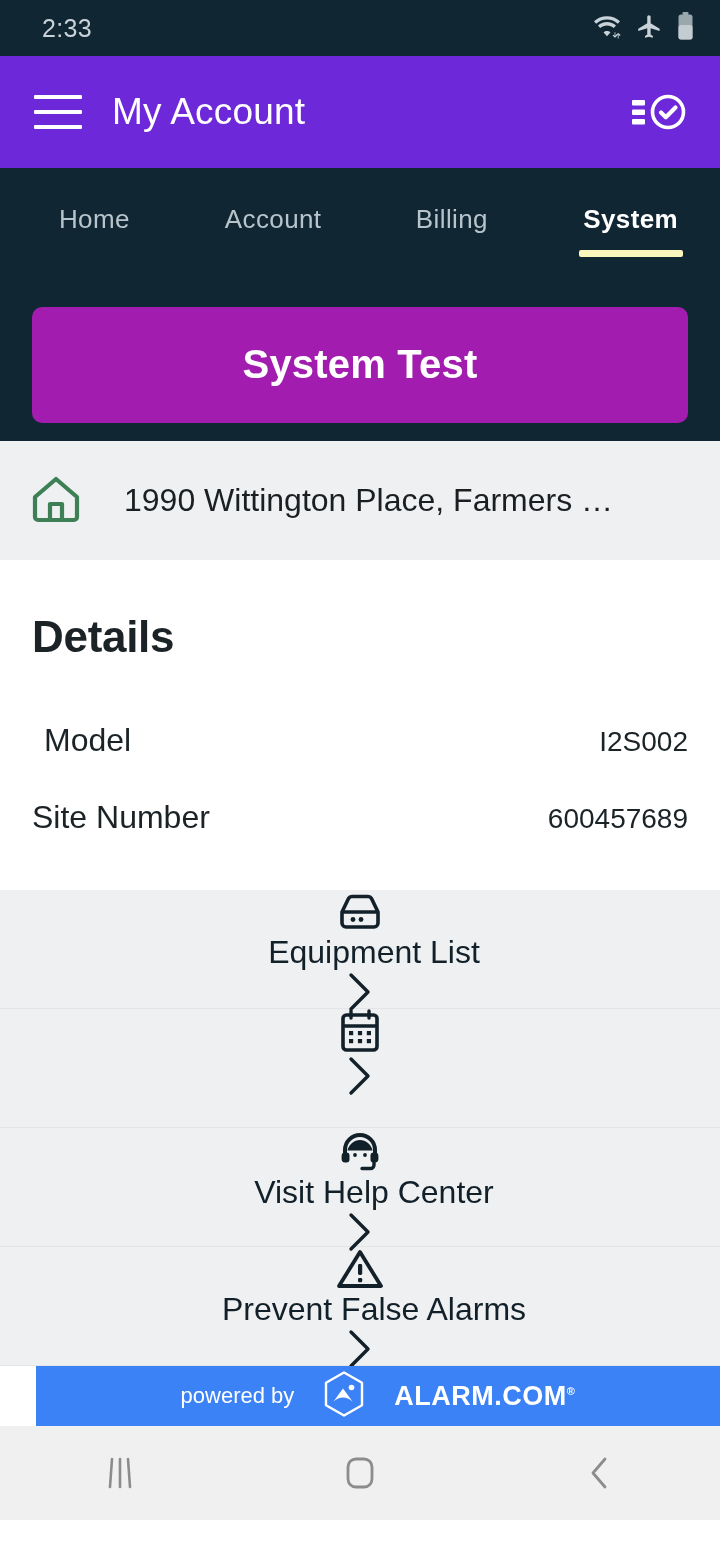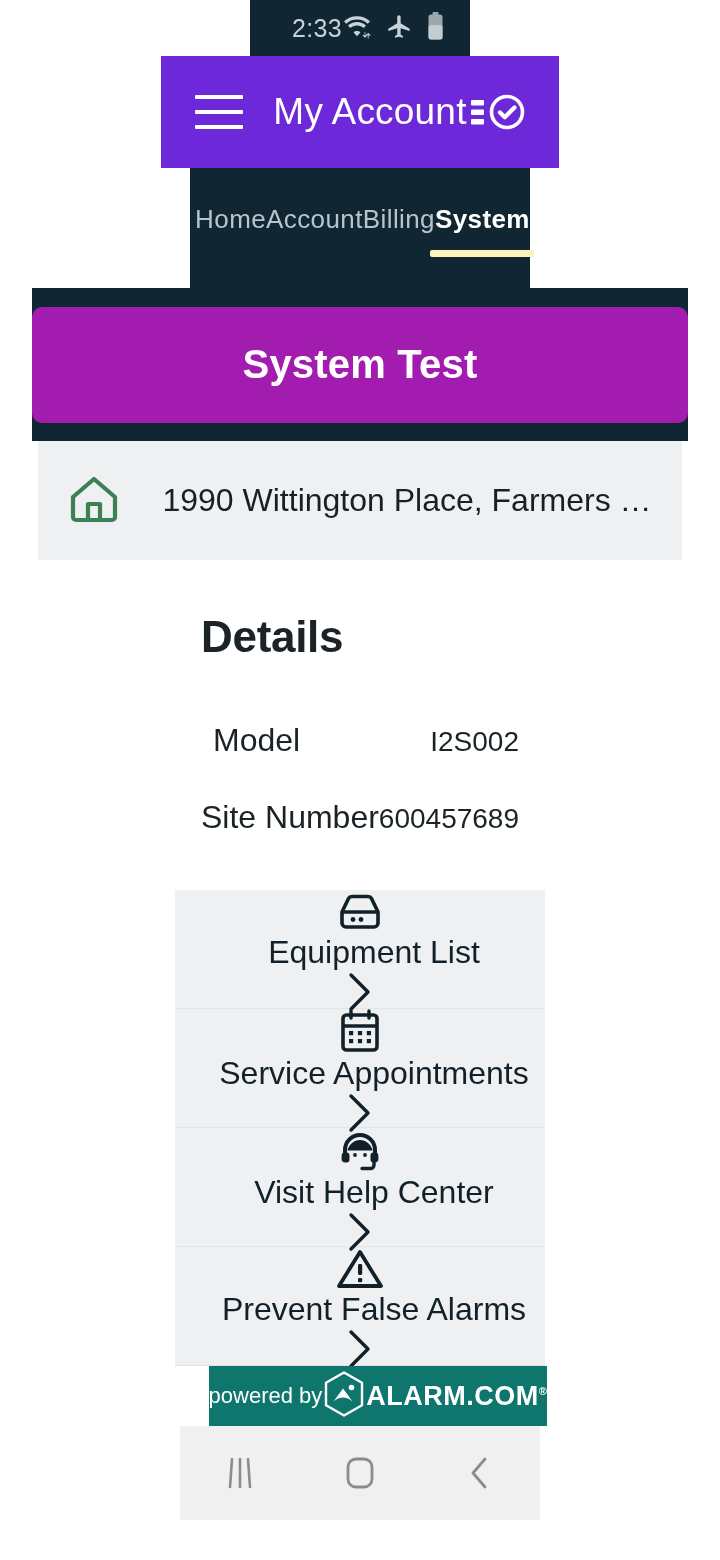--- a/index.html
+++ b/index.html
@@ -2,21 +2,21 @@
 <html><head>
 <meta charset="utf-8">
 <style>
   * { margin:0; padding:0; box-sizing:border-box; }
   html, body {
     width:720px; height:1560px;
     font-family:"Liberation Sans", sans-serif;
     background:#ffffff;
     overflow:hidden;
   }
-  #app { position:relative; width:720px; height:1204px; display:flex; flex-direction:column;align-items:center; }
+  #app { position:relative; width:720px; height:1204px; display:flex; flex-direction:column; }
 
   
   .statusbar {
     height:56px; background:#102733; flex:0 0 56px;
     display:flex; align-items:center; justify-content:space-between;
     padding:0 26px 0 42px;
   }
   .status-time { color:#c8d2d8; font-size:25px; letter-spacing:.3px; }
   .status-icons { display:flex; align-items:center; gap:14px; }
 
@@ -92,22 +92,22 @@
     border-bottom:1px solid #e2e4e7; cursor:pointer;flex-direction:column;
   }
   .li-icon { width:58px; display:flex; align-items:center; justify-content:center; }
   .li-label { flex:1; font-size:32px; color:#12202a; margin-left:28px; }
   .li-chevron { width:40px; display:flex; align-items:center; justify-content:center; }
 
   .spacer { flex:1 1 auto; background:#eff0f2; }
 
   
   .footer {
-    flex:0 0 60px; background:#0f766e;
-    display:flex; align-items:center; justify-content:center; gap:0;margin-left:36px;
+    flex:0 0 60px; background:#3b82f6;
+    display:flex; align-items:center; justify-content:center; gap:28px;margin-left:36px;
   }
   .footer-pre { color:#ffffff; font-size:22px; }
   .footer-brand {
     color:#ffffff; font-size:27px; font-weight:bold; letter-spacing:.5px;
   }
   .footer-reg { color:#ffffff; font-size:11px; vertical-align:super; }
 
   
   .navbar {
     flex:0 0 94px; background:#f0f0f0;
@@ -238,21 +238,20 @@
           <line x1="13" y1="2" x2="13" y2="9" stroke="#12202a" stroke-width="3.4" stroke-linecap="round"></line>
           <line x1="31" y1="2" x2="31" y2="9" stroke="#12202a" stroke-width="3.4" stroke-linecap="round"></line>
           <rect x="11" y="22" width="4.2" height="4.2" fill="#12202a"></rect>
           <rect x="19.9" y="22" width="4.2" height="4.2" fill="#12202a"></rect>
           <rect x="28.8" y="22" width="4.2" height="4.2" fill="#12202a"></rect>
           <rect x="11" y="30" width="4.2" height="4.2" fill="#12202a"></rect>
           <rect x="19.9" y="30" width="4.2" height="4.2" fill="#12202a"></rect>
           <rect x="28.8" y="30" width="4.2" height="4.2" fill="#12202a"></rect>
         </svg>
       </span>
-      <span class="li-label">Service Appointments</span>
       <span class="li-chevron">
         <svg width="26" height="42" viewBox="0 0 26 42">
           <path d="M4 4l17 17L4 38" fill="none" stroke="#12202a" stroke-width="3.4" stroke-linecap="round" stroke-linejoin="round"></path>
         </svg>
       </span>
     </div>
 
     <div class="list-item">
       <span class="li-icon">
         <svg width="48" height="46" viewBox="0 0 48 46">

